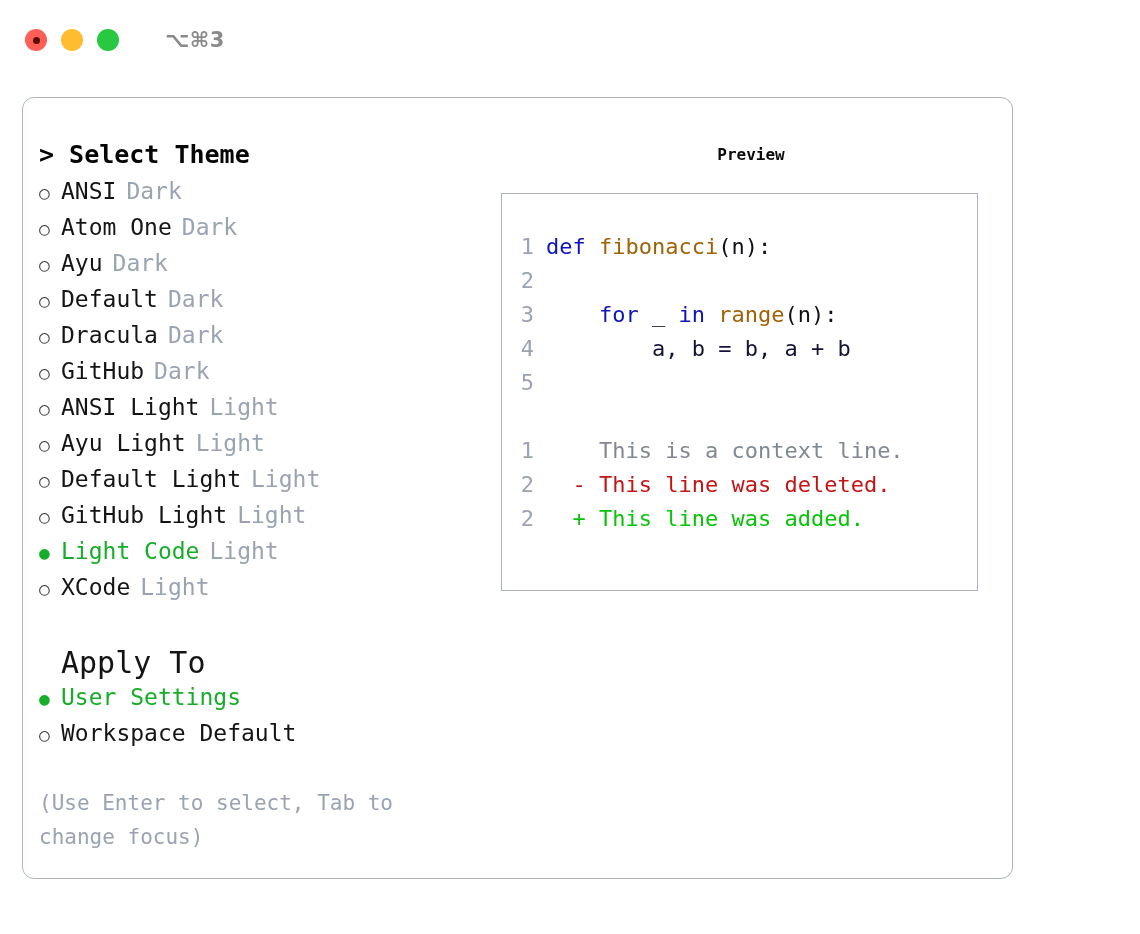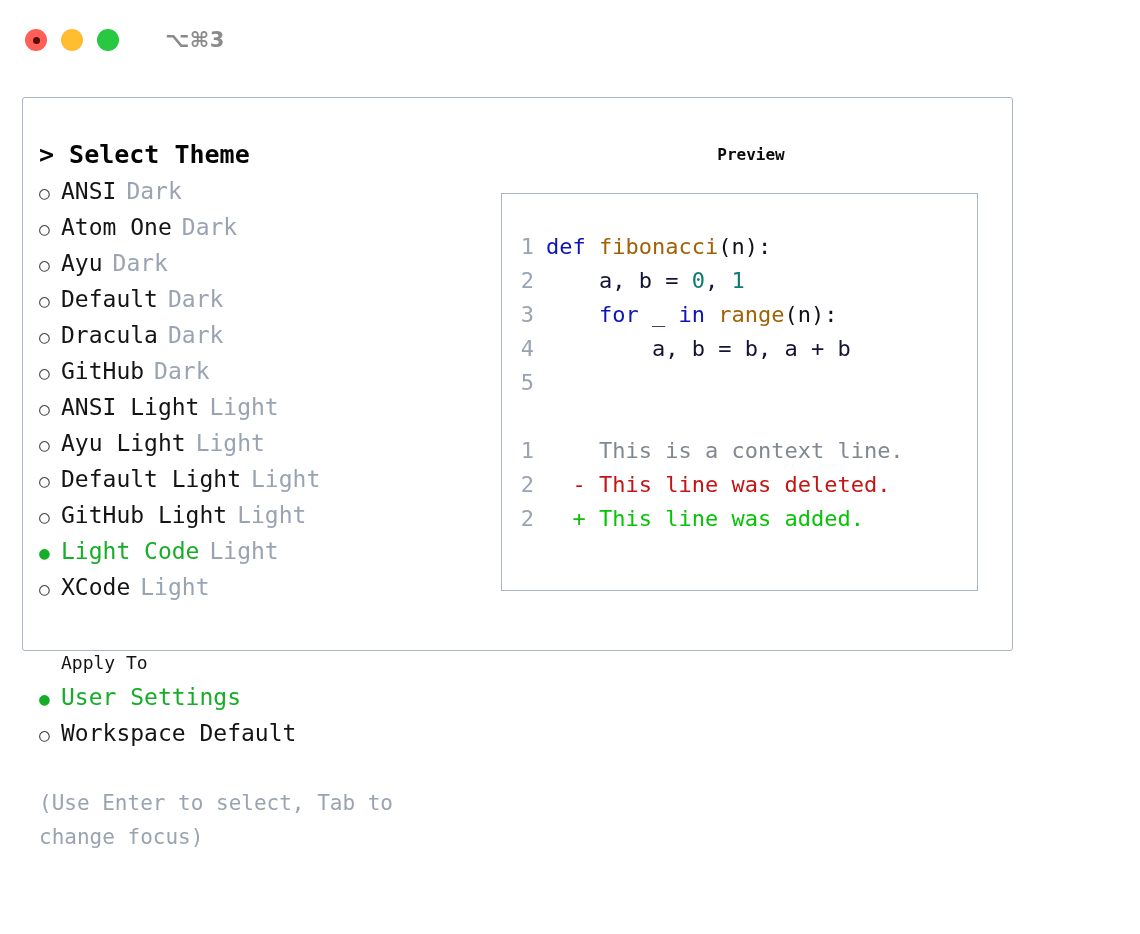--- a/index.html
+++ b/index.html
@@ -68,23 +68,23 @@
     letter-spacing: 0.5px;
     white-space: pre;
   }
 
   
   #content-panel {
     position: absolute;
     left: 22px;
     top: 97px;
     width: 991px;
-    height: 554px;
+    height: 782px;
     border: 1.5px solid #aab4c4;
-    border-radius: 3px;
+    border-radius: 12px;
     box-sizing: border-box;
     background: #ffffff;
   }
 
   .columns {
     position: absolute;
     left: 0; top: 0;
     width: 100%;
     height: 100%;
   }
@@ -126,21 +126,21 @@
   .opt-row.selected .opt-label { color: #16ad28; }
   .opt-tag {
     color: #9aa3b2;
     padding-left: 10px;
   }
 
   #apply-section {
     margin-top: 34px;
   }
   #apply-header {
-    font-size: 18px;
+    font-size: 30px;
     line-height: 34px;
     color: #141414;
     padding-left: 22px;
     white-space: pre;
     margin-top: 40px;
   }
 
   #hint-text {
     margin-top: 34px;
     font-size: 21px;
@@ -245,21 +245,21 @@
         </div>
 
         <div id="hint-text">(Use Enter to select, Tab to change focus)</div>
       </div>
 
       <div id="preview-column">
         <div id="preview-header">Preview</div>
         <div id="preview-box">
           <div id="code-block">
               <div class="code-line"><span class="ln">1</span><span class="code-text"><span class="tok-kw">def </span><span class="tok-fn">fibonacci</span><span class="tok-punc">(n):</span></span></div>
-              <div class="code-line"><span class="ln">2</span><span class="code-text"><span class="tok-plain">    a, b = </span><span class="tok-num">0</span><span class="tok-plain">, </span><span class="tok-num">1</span></span></div>
+              <div class="code-line"><span class="ln">2</span></div>
               <div class="code-line"><span class="ln">3</span><span class="code-text"><span class="tok-plain">    </span><span class="tok-kw">for</span><span class="tok-plain"> _ </span><span class="tok-kw">in</span><span class="tok-plain"> </span><span class="tok-fn">range</span><span class="tok-punc">(n):</span></span></div>
               <div class="code-line"><span class="ln">4</span><span class="code-text"><span class="tok-plain">        a, b = b, a + b</span></span></div>
               <div class="code-line"><span class="ln">5</span></div>
             </div>
           <div class="diff-gap"></div>
           <div id="diff-block">
               <div class="code-line"><span class="ln">1</span><span class="code-text diff-ctx">    This is a context line.</span></div>
               <div class="code-line"><span class="ln">2</span><span class="code-text diff-del">  - This line was deleted.</span></div>
               <div class="code-line"><span class="ln">2</span><span class="code-text diff-add">  + This line was added.</span></div>
             </div>

